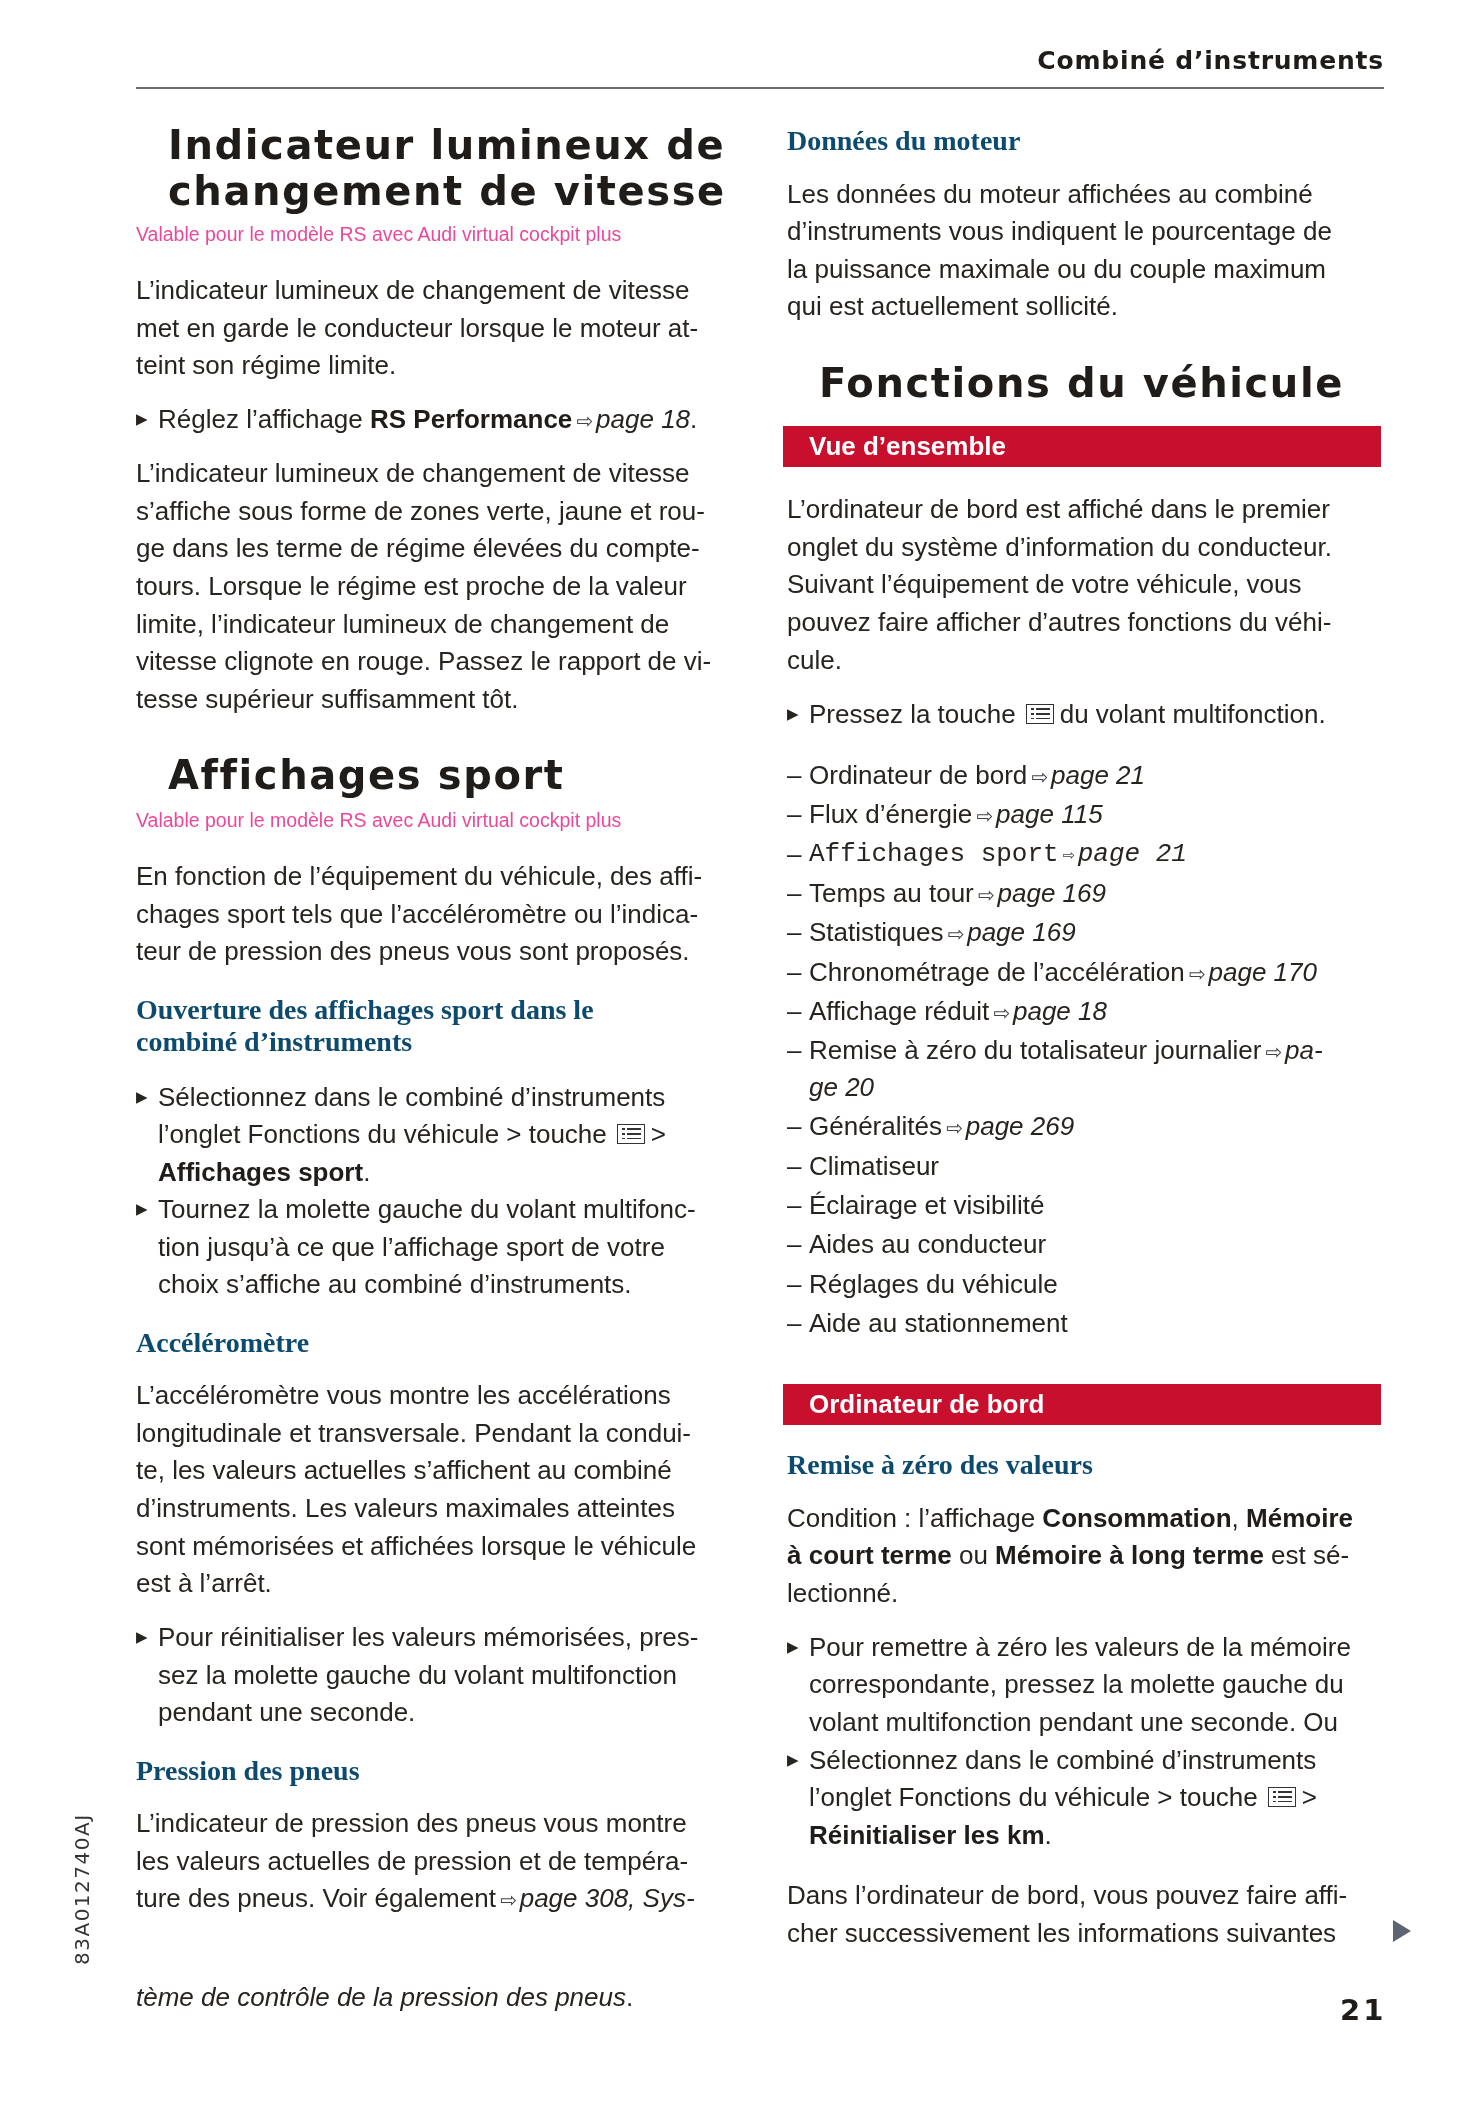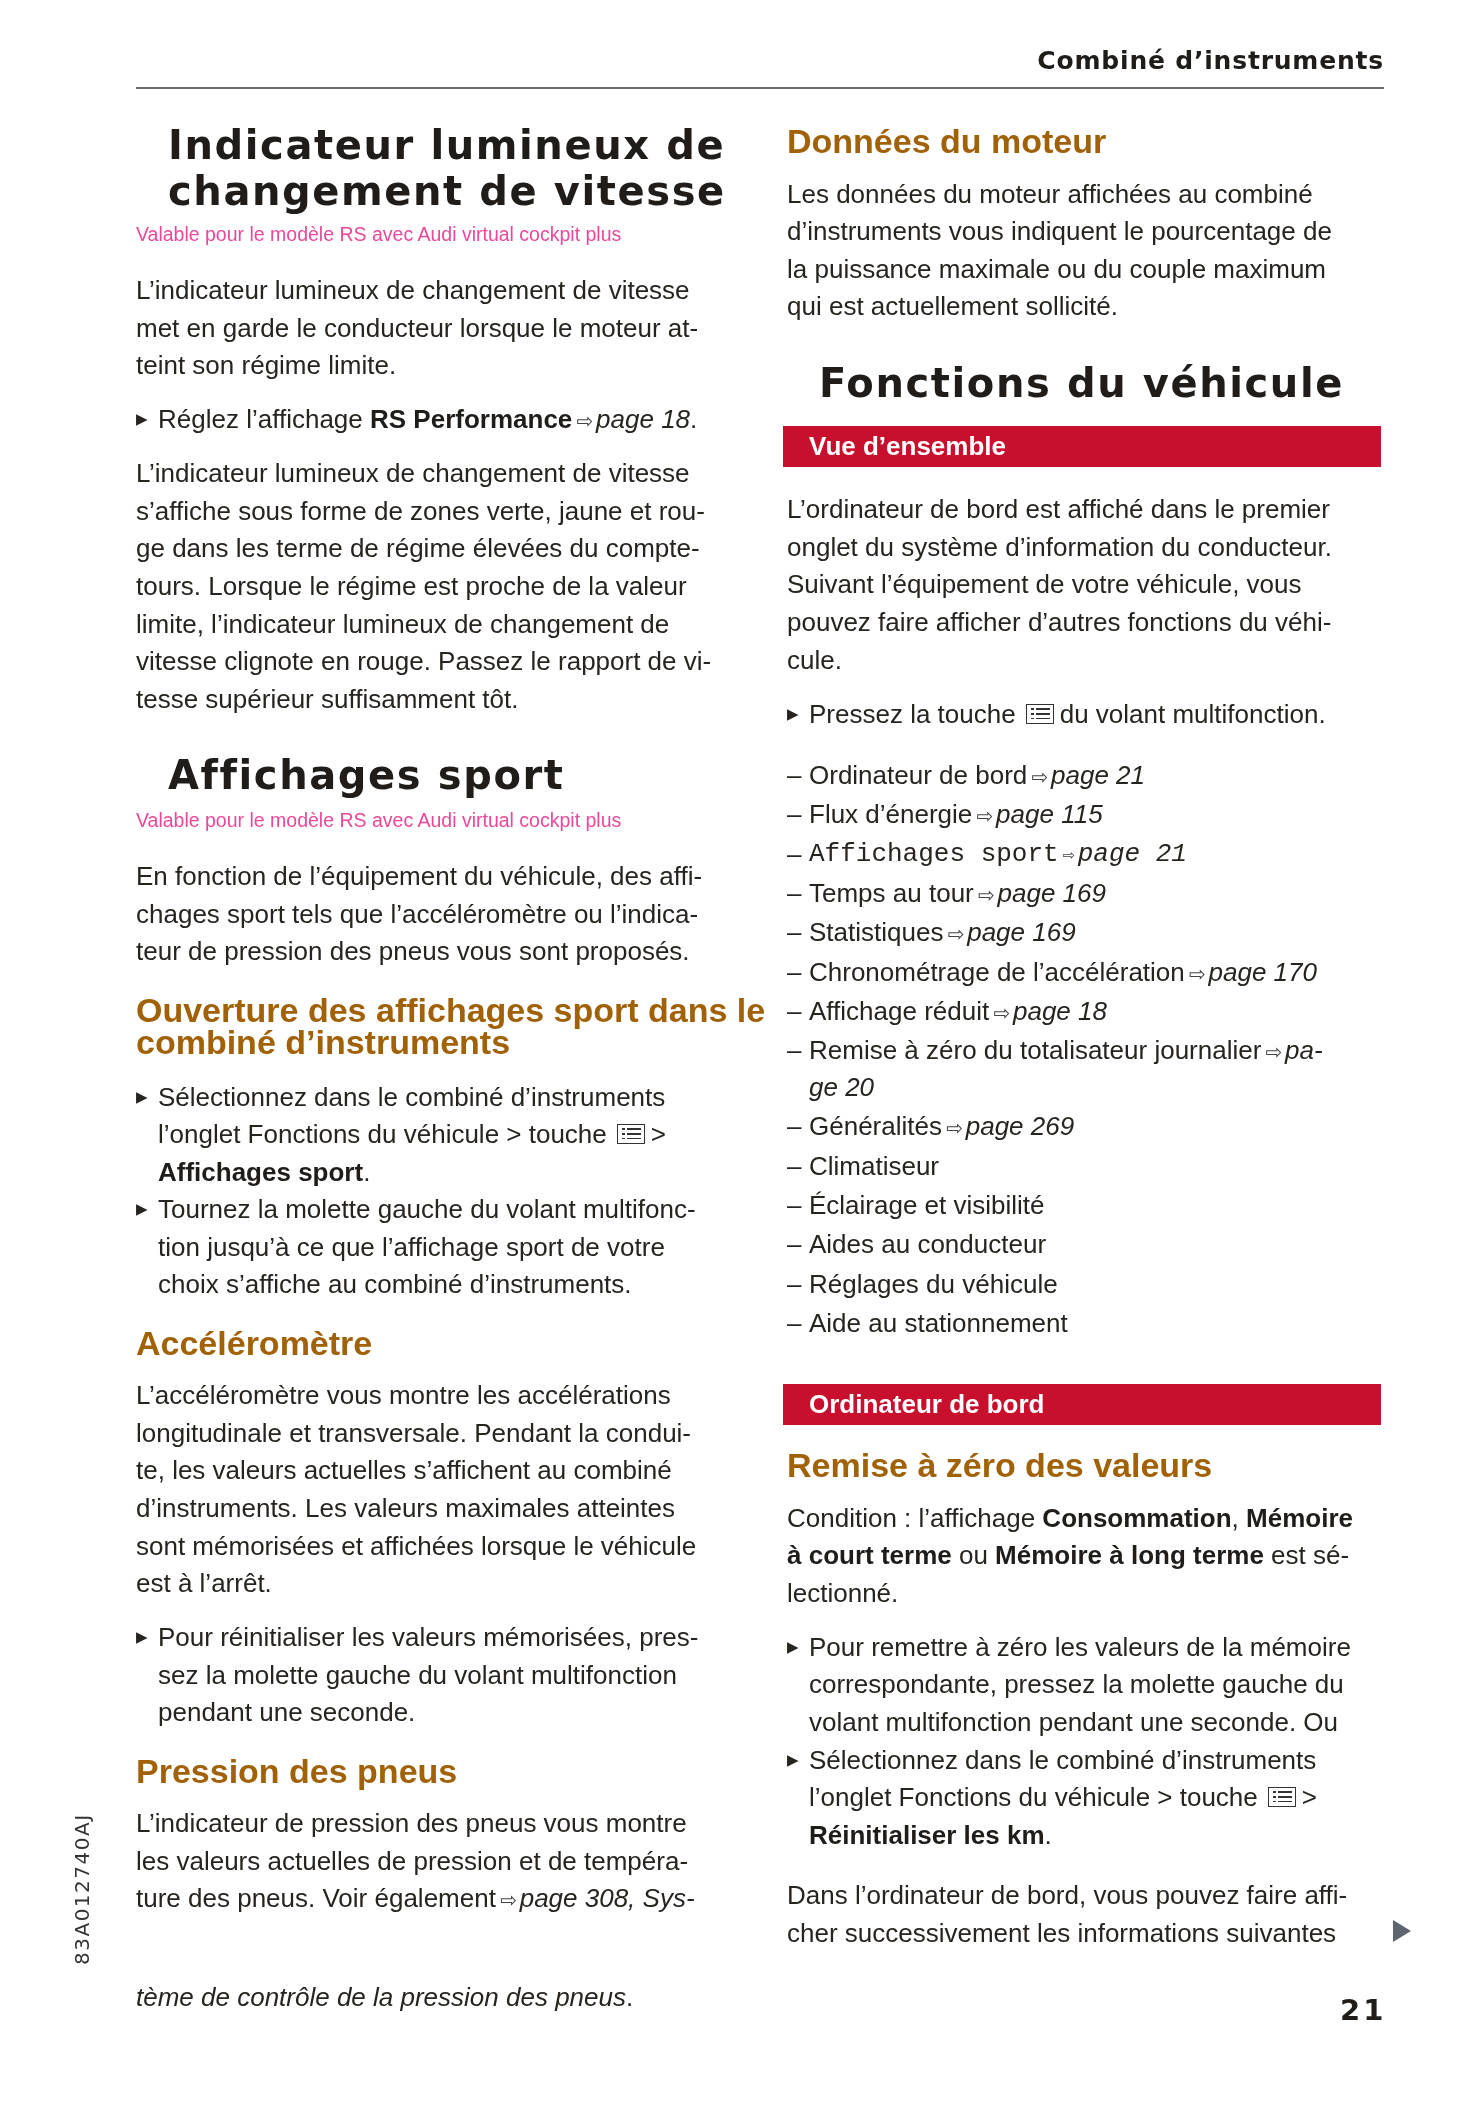--- a/index.html
+++ b/index.html
@@ -9,21 +9,21 @@
                font-weight:bold; font-size:25px; letter-spacing:0.8px; color:#1f1c1a; }
   .hdr-rule { position:absolute; left:136px; width:1248px; top:87px; height:2px; background:#6e6e6e; }
   .col { position:absolute; }
   .col.left { left:136px; width:600px; }
   .col.right { left:787px; width:597px; }
   .ln { position:absolute; left:0; white-space:nowrap; font-size:26px; line-height:30px; color:#27231f; }
   .ln.ind { left:22px; }
   .h1 { position:absolute; left:0; white-space:nowrap; font-family:"DejaVu Sans", sans-serif; font-weight:bold;
         font-size:40px; letter-spacing:1.6px; line-height:46px; color:#1f1c1a;margin-left:32px; }
   .sub { position:absolute; left:0; white-space:nowrap; font-size:19.5px; color:#ec4899; line-height:24px; }
-  .h3 { position:absolute; left:0; white-space:nowrap; font-weight:bold; font-size:34px; line-height:30px; color:#a16207; }
+  .h3 { position:absolute; left:0; white-space:nowrap; font-weight:bold; font-size:28px; line-height:30px; color:#0c4a6e;font-family:Liberation Serif, serif; }
   .band { position:absolute; left:-4px; width:598px; height:41px; color:#fff; font-weight:bold;
           font-size:26px; line-height:41px; padding-left:26px; box-sizing:border-box; }
   .bullet { position:absolute; left:0; font-size:15px; line-height:30px; color:#27231f; }
   .dash { position:absolute; left:0; font-size:26px; line-height:30px; color:#27231f; }
   b { font-weight:bold; color:#1f1c1a; }
   i { font-style:italic; }
   .arrow { font-size:20px; color:#444; margin:0 3px 0 4px; }
   .menu-icon { display:inline-block; vertical-align:middle; width:28px; height:20px; border:1.6px solid #333;
                box-sizing:border-box; position:relative; margin:0 6px 4px 10px; }
   .menu-icon::before { content:""; position:absolute; left:4px; top:3px; width:3px; height:11px;

